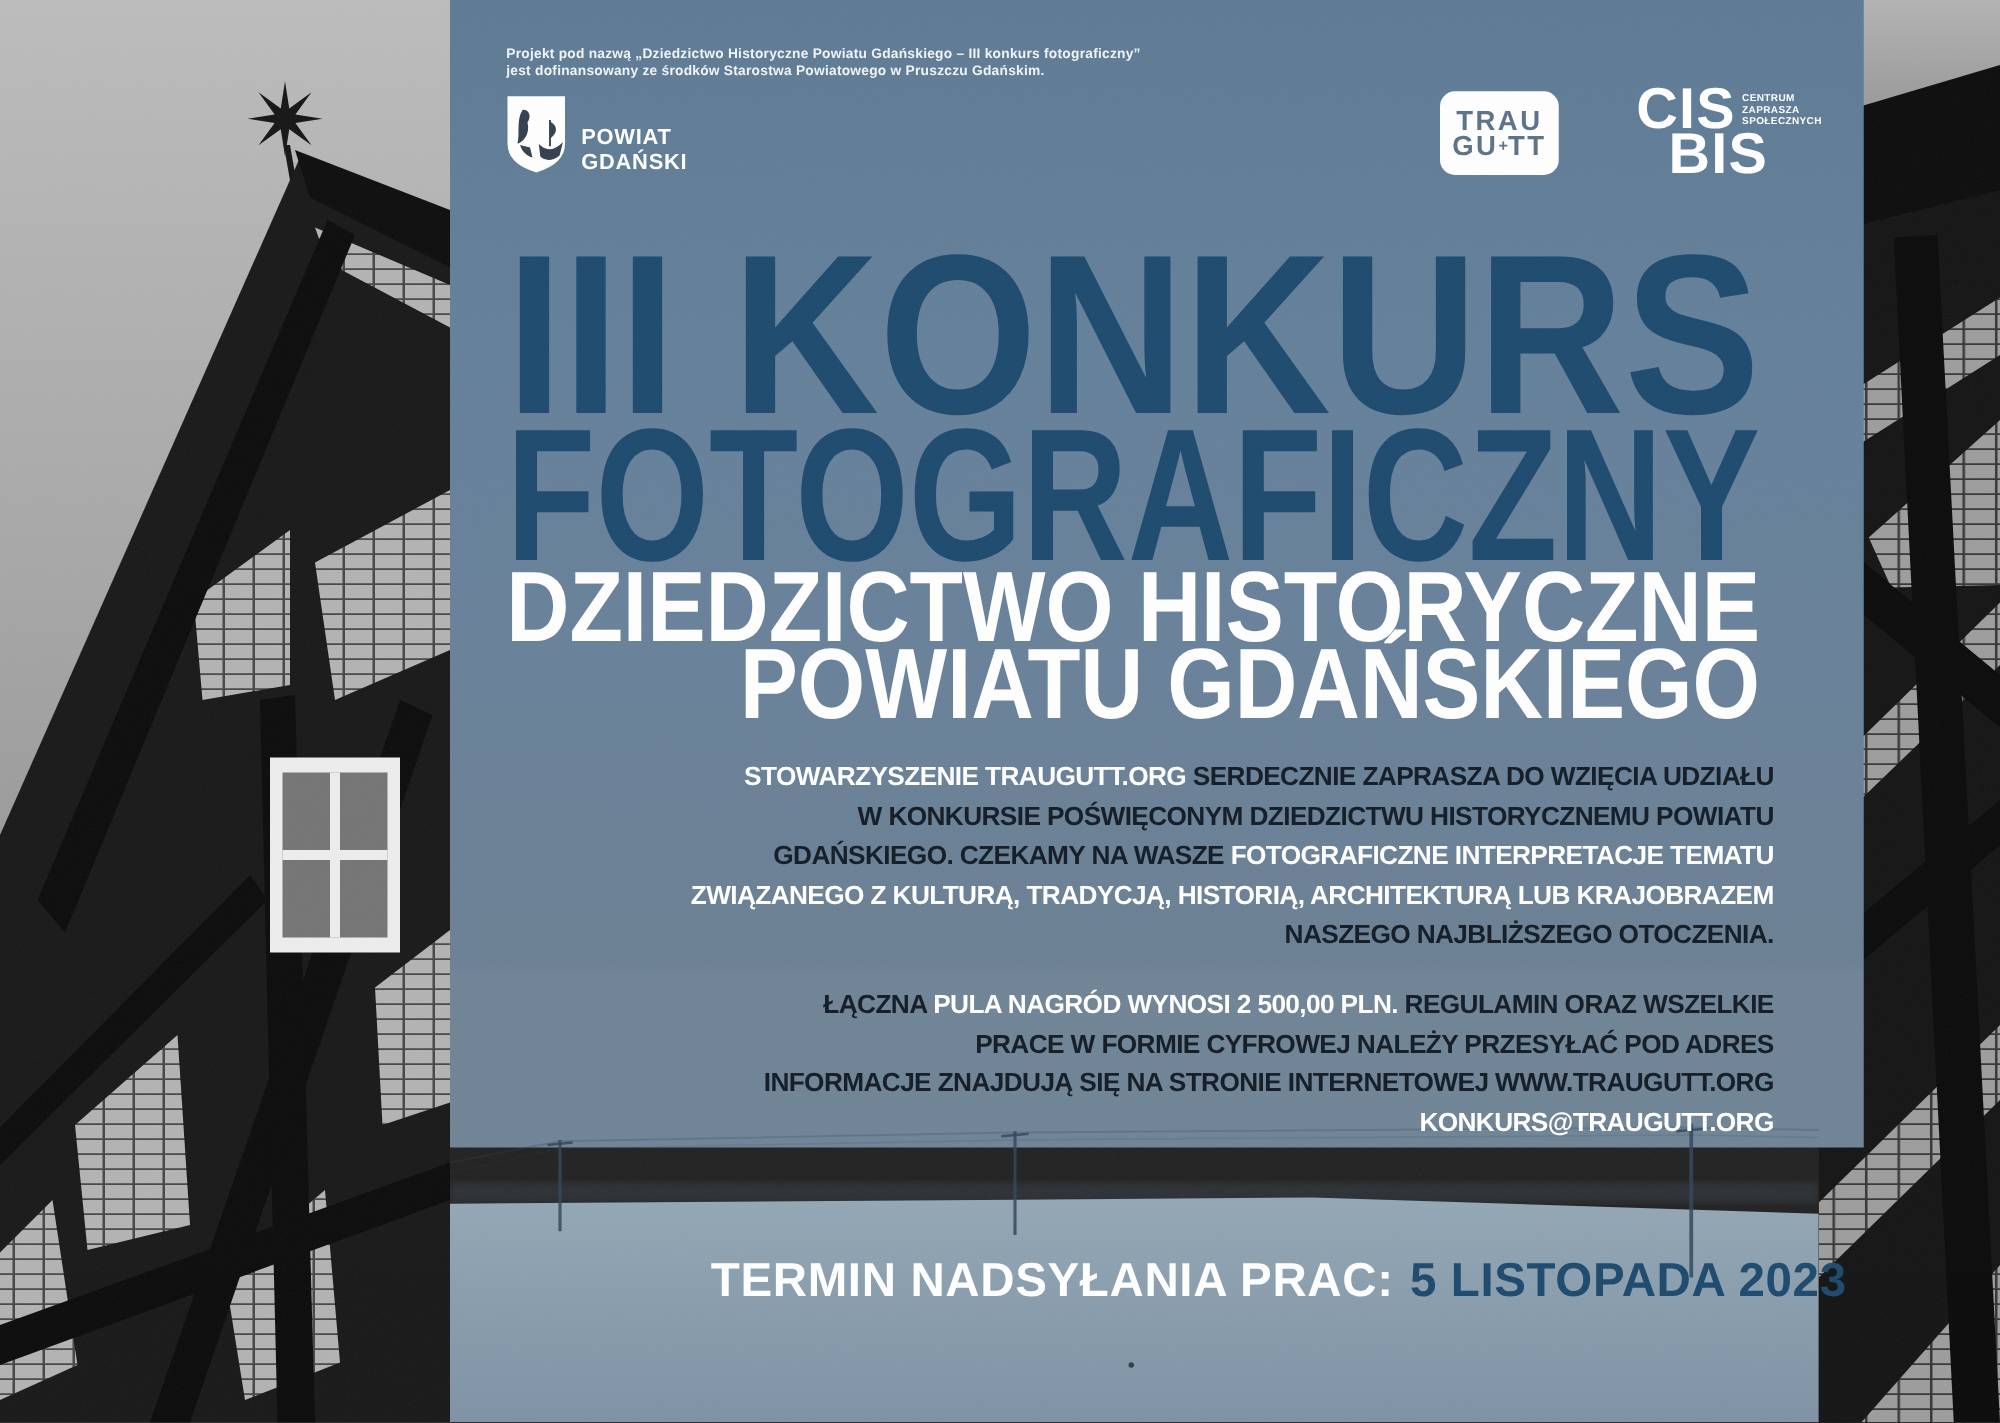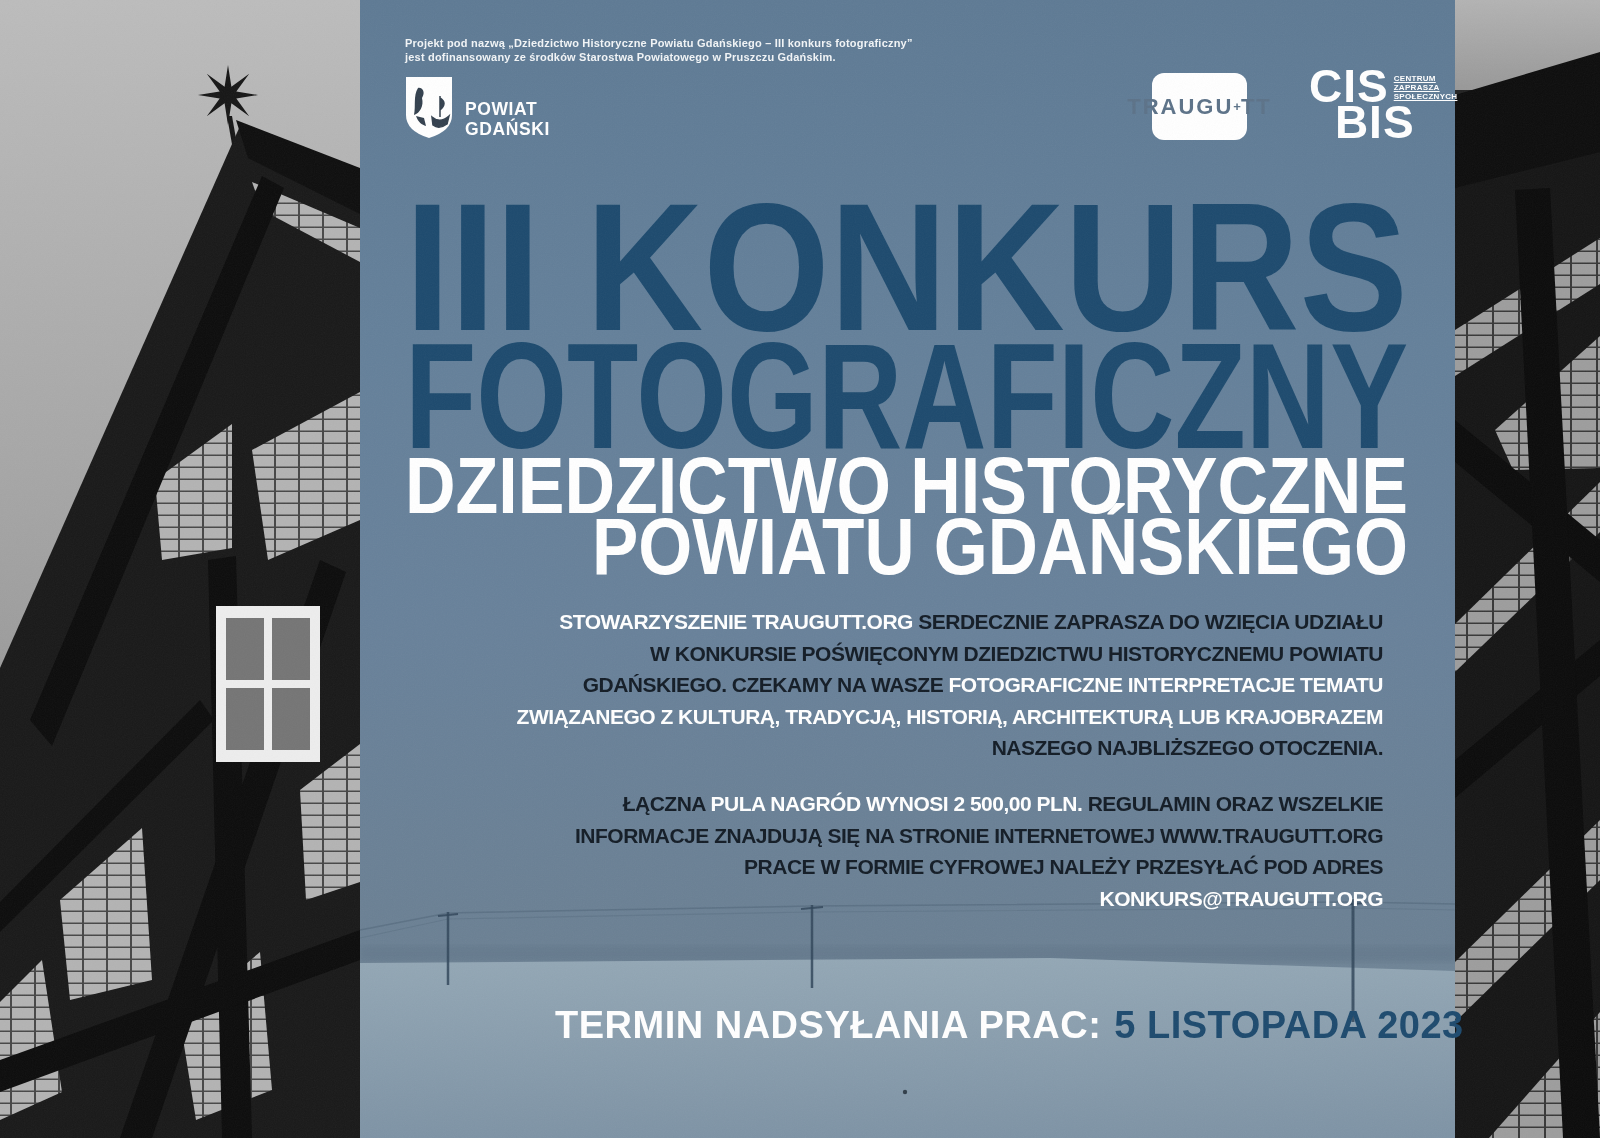--- a/index.html
+++ b/index.html
@@ -3,40 +3,40 @@
 <meta charset="utf-8">
 <style>
   html,body{margin:0;padding:0;background:#222;}
   .stage{position:relative;width:1600px;height:1138px;overflow:hidden;
          font-family:"Liberation Sans",sans-serif;}
   .photo{position:absolute;top:0;height:1138px;}
   #photoL{left:0;width:360px;}
   #photoR{left:1455px;width:145px;}
 
   
-  .panel{position:absolute;left:360px;top:0;width:1095px;height:1138px;
-         background:linear-gradient(180deg,#5e7a94 0%,#64809a 30%,#68819a 55%,#6b8093 84%,#6f8496 85%);}
+  .panel{position:absolute;left:360px;top:0;width:1095px;height:918px;
+         background:linear-gradient(180deg,#5e7a94 0%,#64809a 30%,#68819a 55%,#6b8093 84%,#6f8496 85%);padding-left:36px;}
   .scenic{position:absolute;left:0;top:0;}
 
   
   .credits{position:absolute;left:45px;top:36px;color:#f2f5f7;font-size:11px;
            font-weight:bold;line-height:14px;letter-spacing:.2px;}
 
   
   .powiat{position:absolute;left:45px;top:76px;display:flex;align-items:flex-end;}
   .powiat-text{margin-left:12px;color:#ffffff;font-weight:bold;font-size:17.5px;
                line-height:20px;letter-spacing:.6px;}
   .traugutt{position:absolute;left:792px;top:73px;width:95px;height:67px;background:#ffffff;
-            border-radius:12px;display:flex;flex-direction:row;align-items:center;justify-content:center;
+            border-radius:12px;display:flex;flex-direction:column;align-items:center;justify-content:center;
             color:#5c7288;font-weight:bold;font-size:22px;line-height:20px;letter-spacing:2px;}
   .traugutt .plus{font-size:13px;vertical-align:3px;letter-spacing:0;}
   .cis{position:absolute;left:905px;top:64px;color:#ffffff;}
   .cis-row{display:flex;}
   .cis-big{font-weight:bold;font-size:46px;line-height:44px;letter-spacing:1px;margin-left:44px;}
-  .cis-small{margin:10px 0 0 5px;font-size:8px;line-height:9px;font-weight:bold;letter-spacing:.3px;text-decoration:underline;}
+  .cis-small{margin:10px 0 0 5px;font-size:8px;line-height:9px;font-weight:bold;letter-spacing:.3px;}
   .cis-bottom{margin:-8px 0 0 27px;text-align:center;}
 
   
   .headline{position:absolute;left:0;top:0;}
   .headline text{font-family:"Liberation Sans",sans-serif;font-weight:bold;}
   .t1{font-size:182px;fill:#1d4a6e;}
   .t2{font-size:151px;fill:#1d4a6e;}
   .s1,.s2{font-size:80px;fill:#ffffff;}
 
   
@@ -206,22 +206,22 @@
     <div id="p1" class="para">
       <div><span class="lt">STOWARZYSZENIE TRAUGUTT.ORG</span><span class="dk"> SERDECZNIE ZAPRASZA DO WZIĘCIA UDZIAŁU</span></div>
       <div class="dk">W KONKURSIE POŚWIĘCONYM DZIEDZICTWU HISTORYCZNEMU POWIATU</div>
       <div><span class="dk">GDAŃSKIEGO. CZEKAMY NA WASZE </span><span class="lt">FOTOGRAFICZNE INTERPRETACJE TEMATU</span></div>
       <div class="lt">ZWIĄZANEGO Z KULTURĄ, TRADYCJĄ, HISTORIĄ, ARCHITEKTURĄ LUB KRAJOBRAZEM</div>
       <div class="dk">NASZEGO NAJBLIŻSZEGO OTOCZENIA.</div>
     </div>
 
     <div id="p2" class="para">
       <div><span class="dk">ŁĄCZNA </span><span class="lt">PULA NAGRÓD WYNOSI 2 500,00 PLN.</span><span class="dk"> REGULAMIN ORAZ WSZELKIE</span></div>
+      <div class="dk">PRACE W FORMIE CYFROWEJ NALEŻY PRZESYŁAĆ POD ADRES</div>
       <div class="dk">INFORMACJE ZNAJDUJĄ SIĘ NA STRONIE INTERNETOWEJ WWW.TRAUGUTT.ORG</div>
-      <div class="dk">PRACE W FORMIE CYFROWEJ NALEŻY PRZESYŁAĆ POD ADRES</div>
       <div class="lt">KONKURS@TRAUGUTT.ORG</div>
     </div>
 
     <div class="deadline">
       <span class="lbl">TERMIN NADSYŁANIA PRAC:</span><span class="date">5 LISTOPADA 2023</span>
     </div>
 
   </div>
 
   <svg class="grain" width="1600" height="1138">

